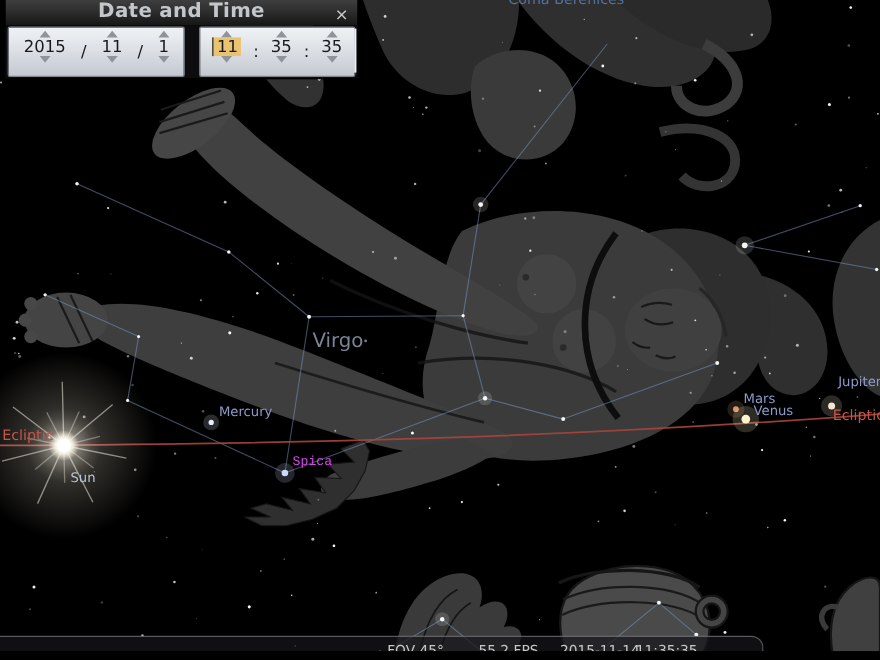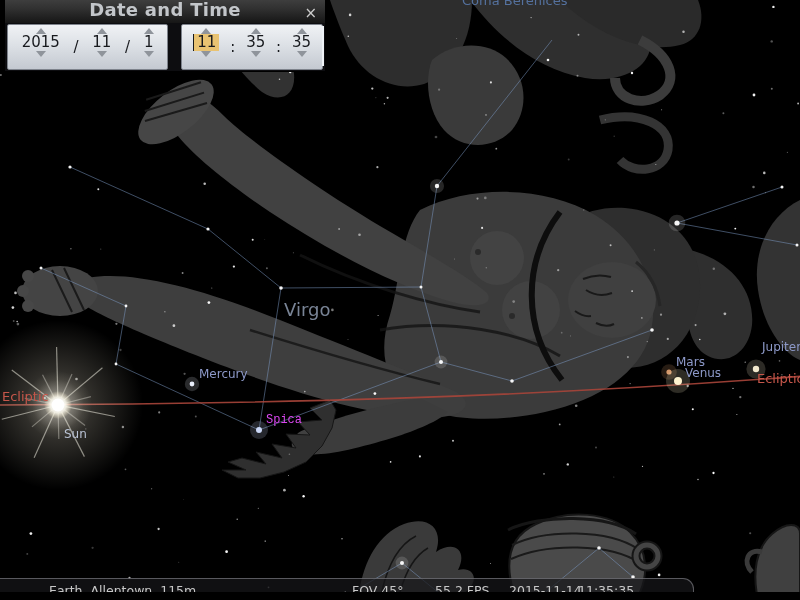--- a/index.html
+++ b/index.html
@@ -416,19 +416,18 @@
           <div class="arr up"></div>
           <div class="val">35</div>
           <div class="arr down"></div>
         </div>
       </div>
       <div class="edge-light"></div>
     </div>
   </div>
 
   <div class="statusbar">
-    <span class="sb-location">Earth, Allentown, 115m</span>
     <span class="sb-fov">FOV 45°</span>
     <span class="sb-fps">55.2 FPS</span>
     <span class="sb-date">2015-11-14</span>
     <span class="sb-time">11:35:35</span>
   </div>
 </div>
 
 </body></html>

